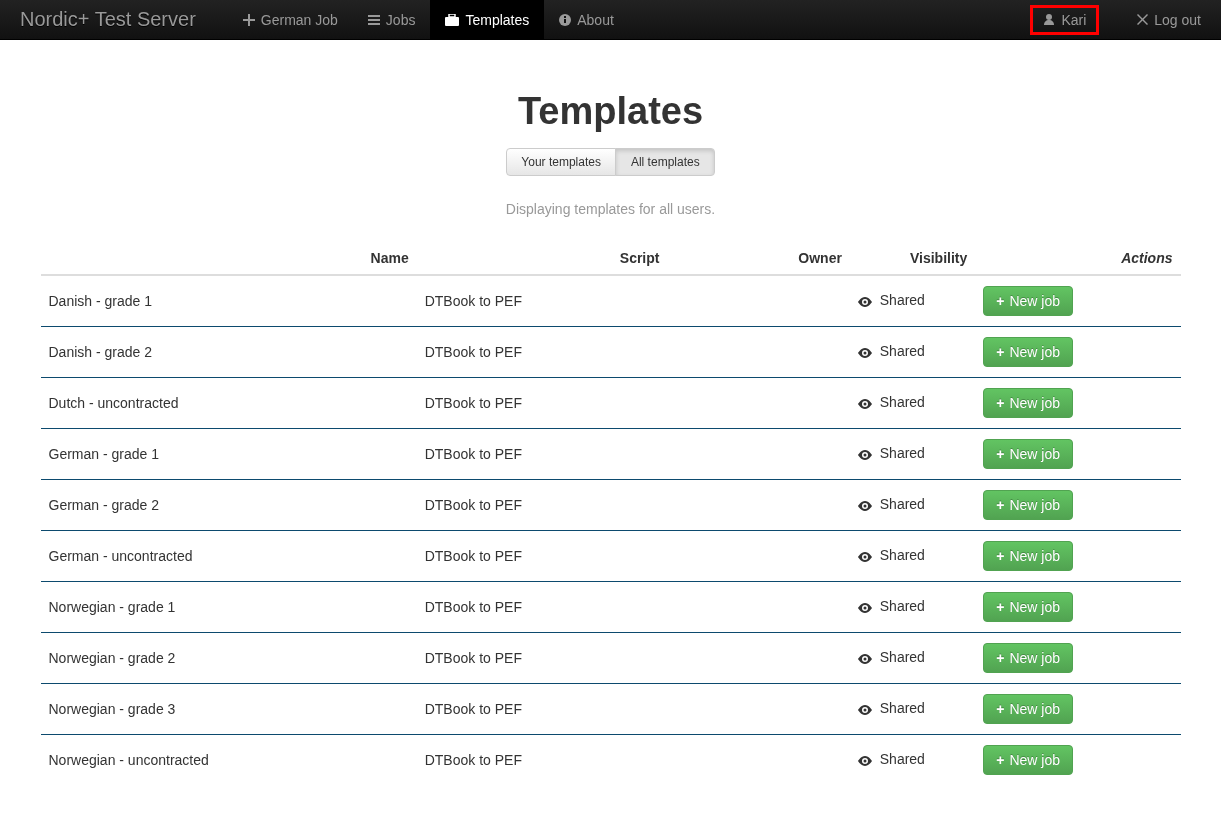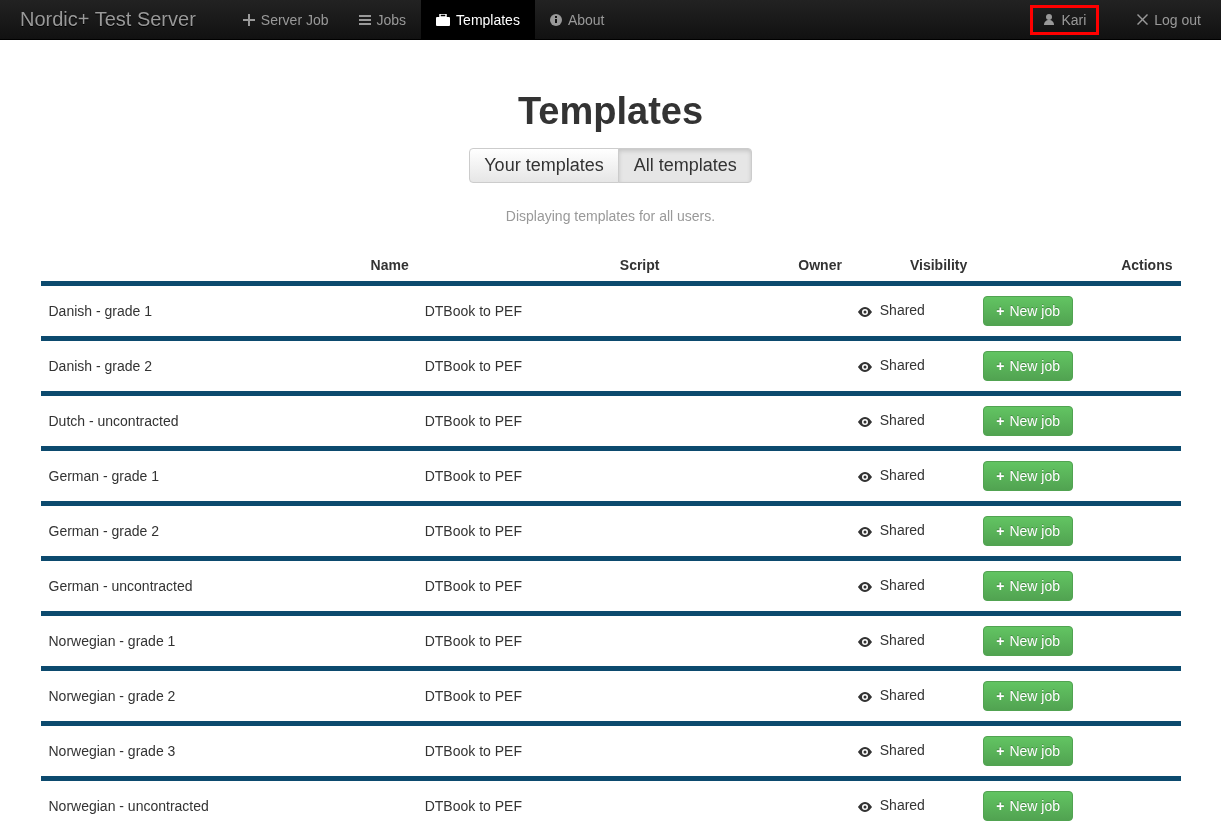--- a/index.html
+++ b/index.html
@@ -80,21 +80,21 @@
     margin-bottom: 15px;
     color: #333;
   }
   .btn-group {
     display: flex;
     justify-content: center;
     margin-bottom: 25px;
   }
   .btn {
     padding: 6px 14px;
-    font-size: 18px;
+    font-size: 12px;
     border: 1px solid #ccc;
     background: linear-gradient(to bottom, #fff, #e6e6e6);
     cursor: pointer;
     color: #333;
   }
   .btn:first-child { border-radius: 4px 0 0 4px; }
   .btn:last-child { border-radius: 0 4px 4px 0; margin-left: -1px; }
   .btn.active {
     background: #e6e6e6;
     box-shadow: inset 0 2px 4px rgba(0,0,0,0.15);
@@ -112,21 +112,21 @@
   }
   th {
     text-align: right;
     font-weight: bold;
     padding: 8px;
     border-bottom: 2px solid #ddd;
     color: #333;
   }
   td {
     padding: 10px 8px;
-    border-top: 5px solid #0c4a6e;
+    border-top: 1px solid #0c4a6e;
     color: #333;
     vertical-align: middle;
     margin-left: 20px;
   }
   .btn-success {
     background: linear-gradient(to bottom, #62c462, #51a351);
     border: 1px solid #51a351;
     color: #fff;
     padding: 6px 12px;
     border-radius: 4px;
@@ -142,35 +142,35 @@
   }
   .eye-icon {
     margin-right: 4px;
     display: inline-block;
     vertical-align: middle;
   }
   .col-name { width: 33%; }
   .col-script { width: 22%; }
   .col-owner { width: 16%; }
   .col-visibility { width: 11%; }
-  .col-actions { width: 18%; }
+  .col-actions { width: 18%; font-style: italic; }
 </style>
 </head>
 <body>
 
 <div class="navbar">
   <span class="brand">Nordic+ Test Server</span>
   <ul class="nav">
     <li class="nav-item">
       <span class="icon">
         <svg width="12" height="12" viewBox="0 0 12 12">
             <path d="M5 0h2v5h5v2H7v5H5V7H0V5h5z" fill="#999"></path>
           </svg>
       </span>
-      <span>Server Job</span>
+      <span>German Job</span>
     </li>
     <li class="nav-item">
       <span class="icon">
         <svg width="12" height="12" viewBox="0 0 12 12">
             <rect x="0" y="1" width="12" height="2" fill="#999"></rect>
             <rect x="0" y="5" width="12" height="2" fill="#999"></rect>
             <rect x="0" y="9" width="12" height="2" fill="#999"></rect>
           </svg>
       </span>
       <span>Jobs</span>

